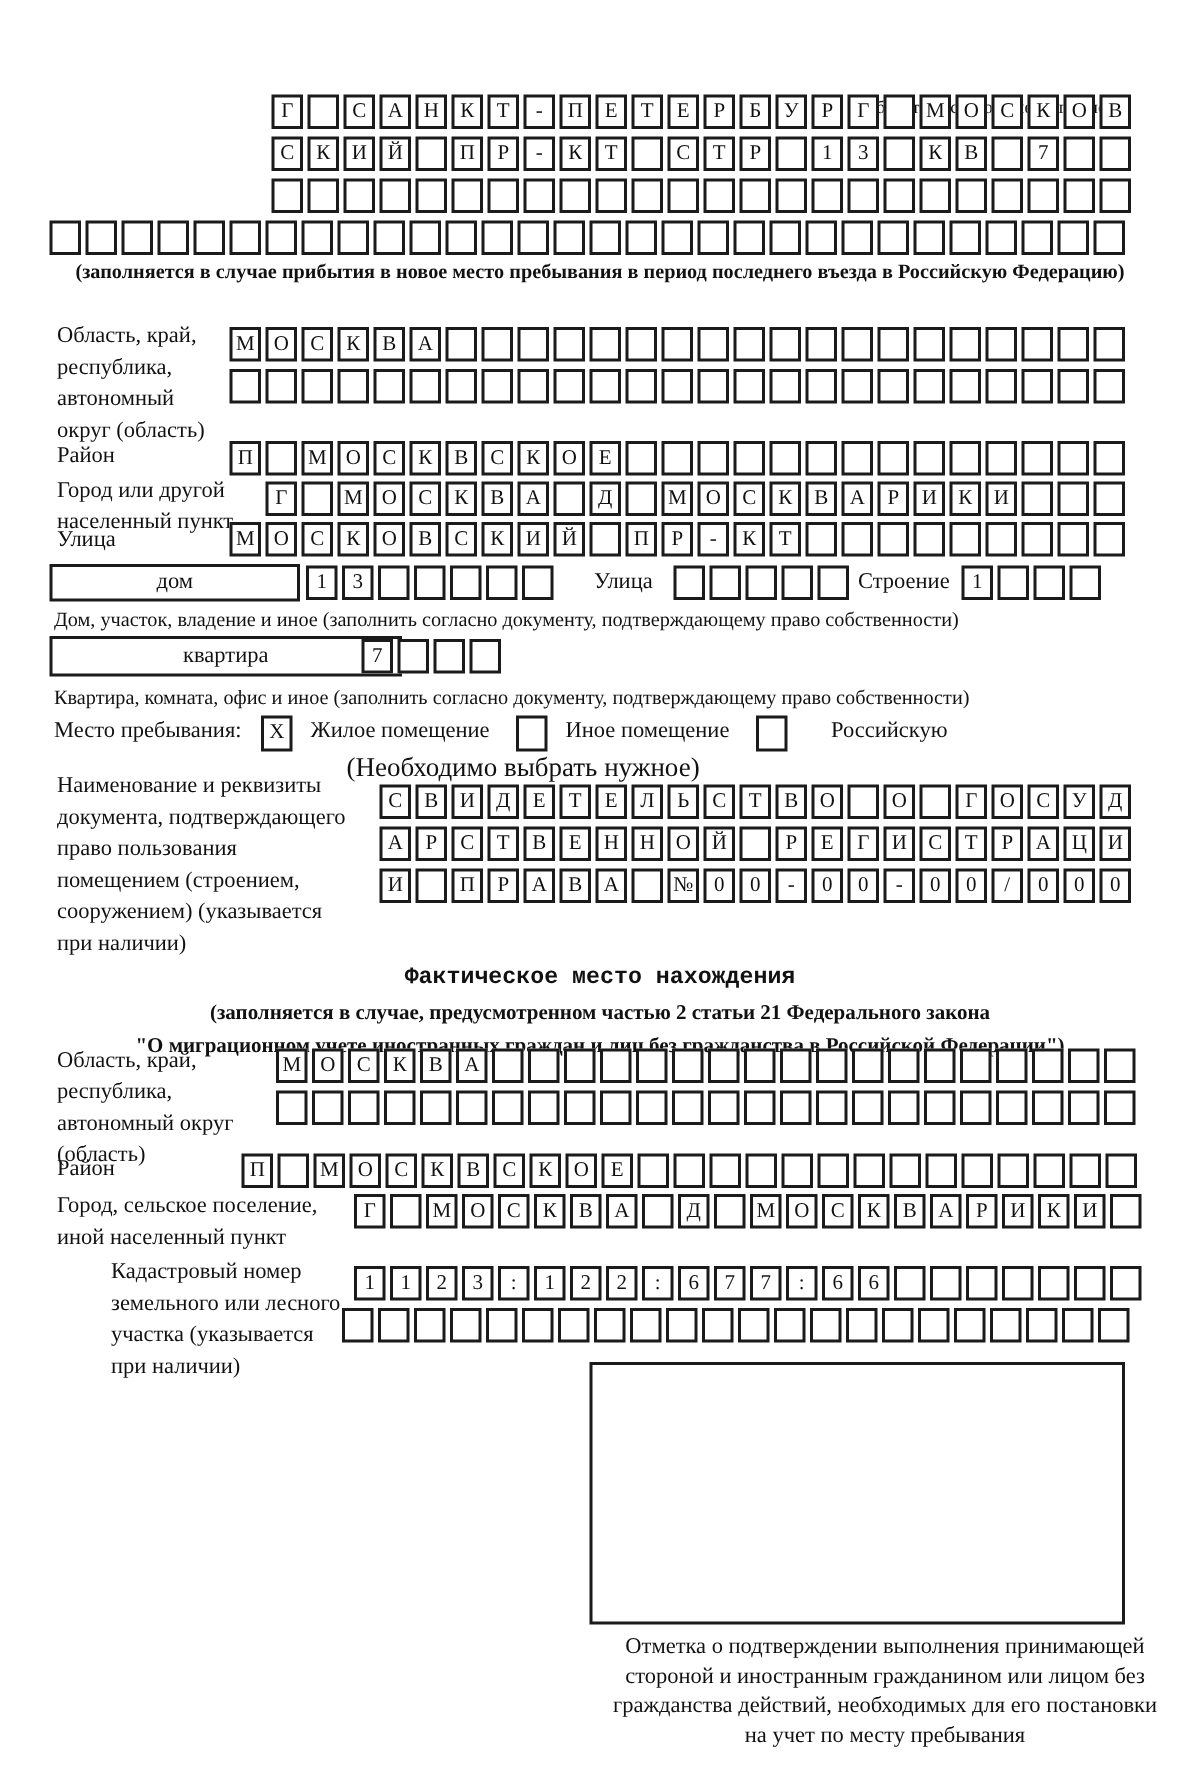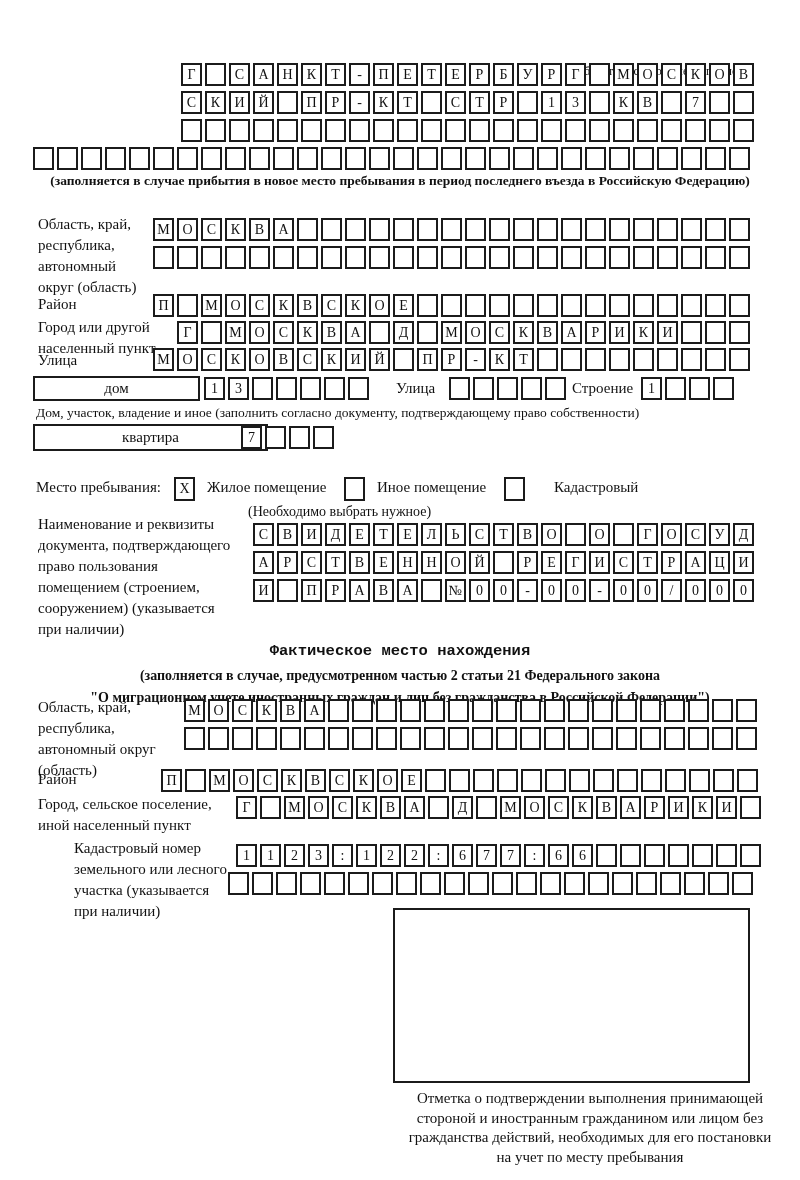--- a/index.html
+++ b/index.html
@@ -324,29 +324,30 @@
     </div>
   <div class="cap" style="left:36px;top:404px;">Дом, участок, владение и иное (заполнить согласно документу, подтверждающему право собственности)</div>
 
   <div class="widebox" style="left:33px;top:424px;width:235px;height:27px;">квартира</div>
   <div class="row" style="left:241px;top:426px;">
       <span class="cell">7</span>
       <span class="cell"></span>
       <span class="cell"></span>
       <span class="cell"></span>
     </div>
+  <div class="cap" style="left:36px;top:456px;">Квартира, комната, офис и иное (заполнить согласно документу, подтверждающему право собственности)</div>
 
   <div class="inline-lbl" style="left:36px;top:479px;">Место пребывания:</div>
   <div class="cbox" style="left:174px;top:477px;">X</div>
   <div class="inline-lbl" style="left:207px;top:479px;">Жилое помещение</div>
   <div class="cbox" style="left:344px;top:477px;"></div>
   <div class="inline-lbl" style="left:377px;top:479px;">Иное помещение</div>
   <div class="cbox" style="left:504px;top:477px;"></div>
-  <div class="inline-lbl" style="left:554px;top:479px;">Кадастровый</div>
-  <div class="cap" style="left:248px;top:503px;font-size:14px;">(Необходимо выбрать нужное)</div>
+  <div class="inline-lbl" style="left:554px;top:479px;">Российскую</div>
+  <div class="cap" style="left:231px;top:503px;font-size:18px;">(Необходимо выбрать нужное)</div>
 
   <div class="lbl" style="left:38px;top:514px;">Наименование и реквизиты
 документа, подтверждающего
 право пользования
 помещением (строением,
 сооружением) (указывается
 при наличии)</div>
   <div class="row" style="left:253px;top:523px;">
       <span class="cell">С</span>
       <span class="cell">В</span>

